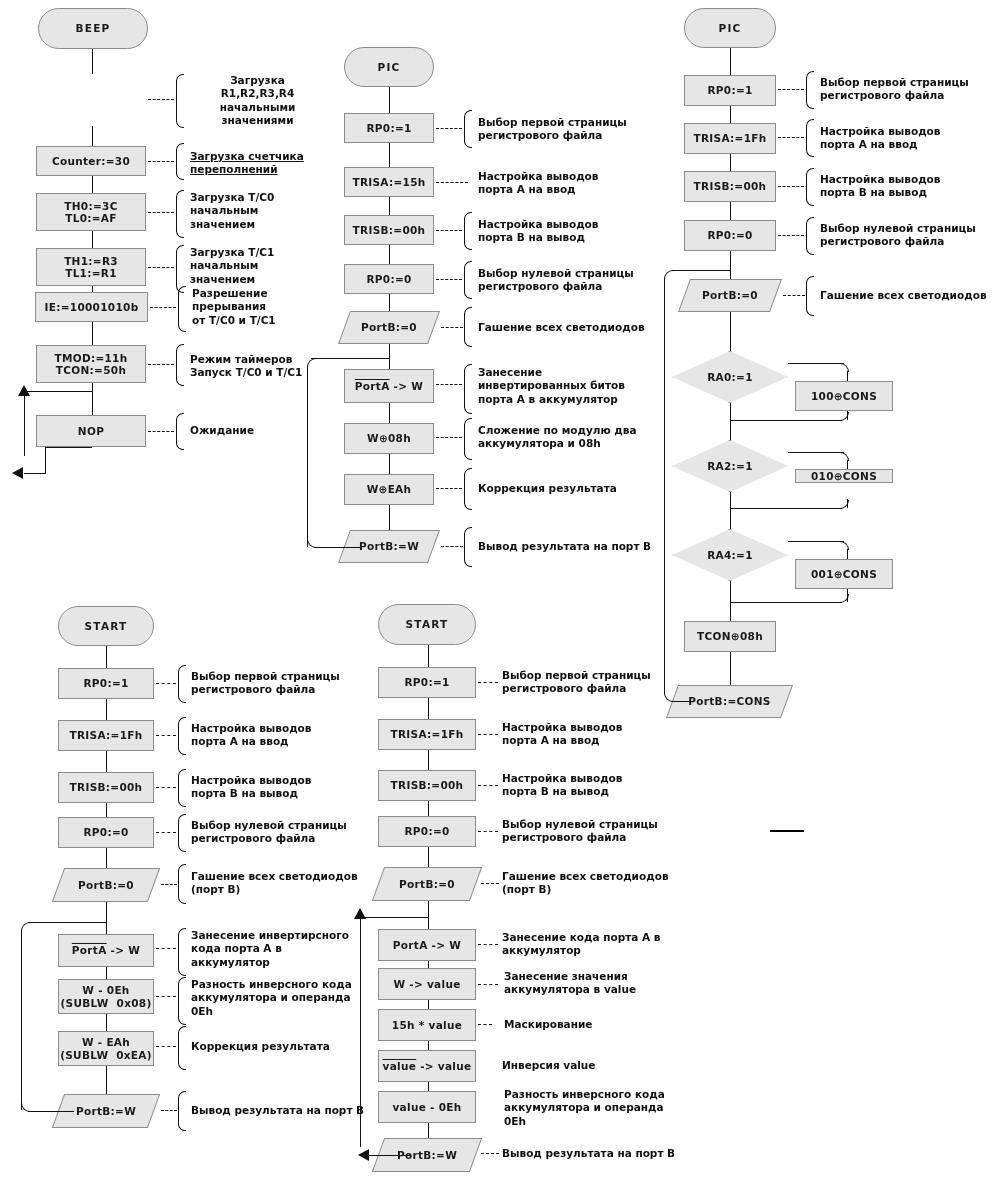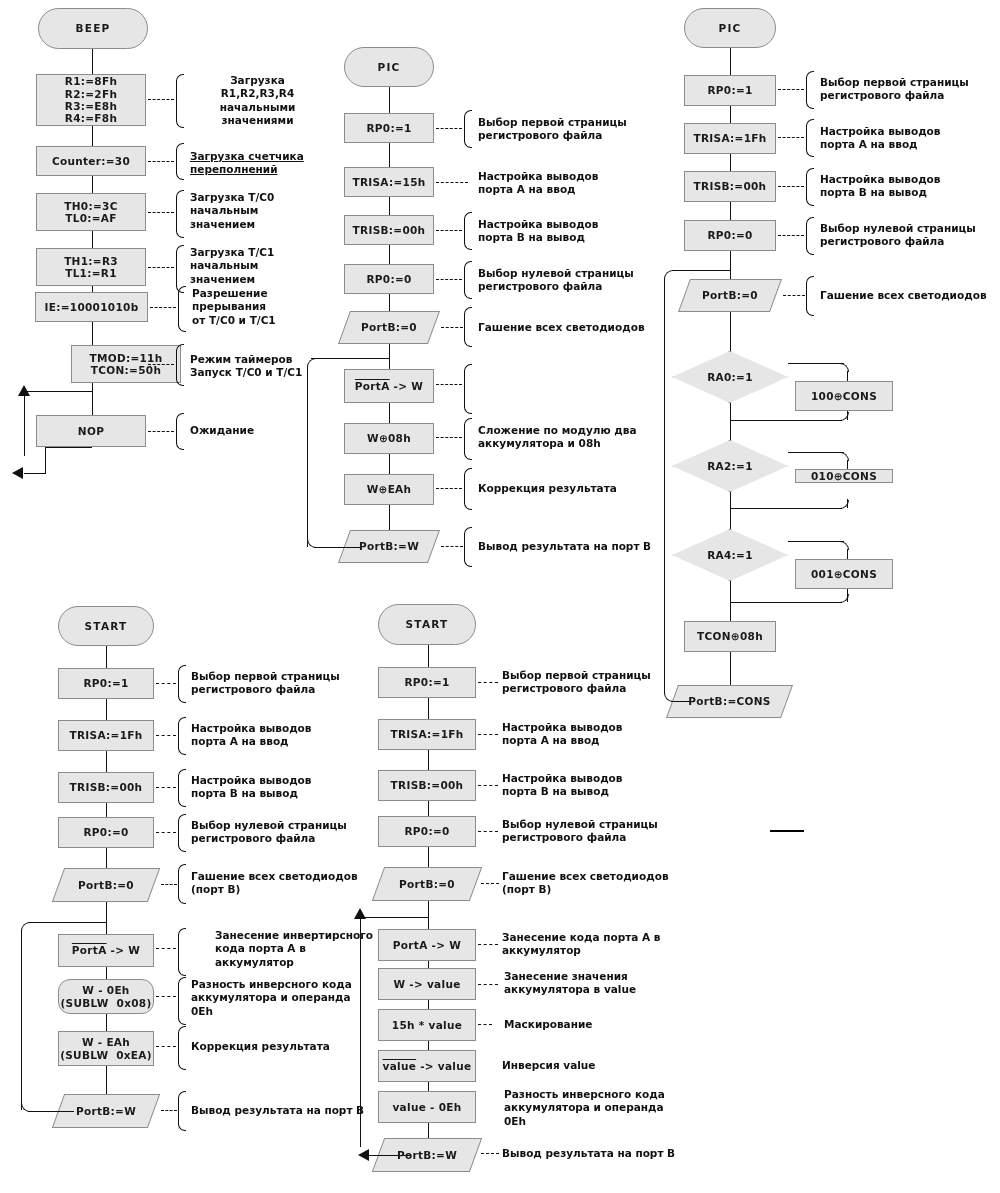--- a/index.html
+++ b/index.html
@@ -81,41 +81,37 @@
   .ovl{position:absolute;text-decoration:overline;}
 </style>
 </head>
 <body>
 
 <div id="canvas">
 
   <div class="node term" style="left:38px;top:8px;width:110px;height:41px;">BEEP</div>
 
   <div class="vline" style="left:92px;top:49px;height:25px;"></div>
-  <div class="node proc" style="left:36px;top:74px;width:110px;height:52px;">R1:=8Fh
-R2:=2Fh
-R3:=E8h
-R4:=F8h</div>
 
   <div class="vline" style="left:92px;top:126px;height:20px;"></div>
   <div class="node proc" style="left:36px;top:146px;width:110px;height:30px;">Counter:=30</div>
 
   <div class="vline" style="left:92px;top:176px;height:17px;"></div>
   <div class="node proc" style="left:36px;top:193px;width:110px;height:38px;">TH0:=3C
 TL0:=AF</div>
 
   <div class="vline" style="left:92px;top:231px;height:17px;"></div>
   <div class="node proc" style="left:36px;top:248px;width:110px;height:38px;">TH1:=R3
 TL1:=R1</div>
 
   <div class="vline" style="left:92px;top:286px;height:6px;"></div>
   <div class="node proc" style="left:35px;top:292px;width:113px;height:30px;">IE:=10001010b</div>
 
   <div class="vline" style="left:92px;top:322px;height:23px;"></div>
-  <div class="node proc" style="left:36px;top:345px;width:110px;height:38px;margin-left:35px;">TMOD:=11h
+  <div class="node proc" style="left:36px;top:345px;width:110px;height:38px;">TMOD:=11h
 TCON:=50h</div>
 
   <div class="vline" style="left:92px;top:383px;height:32px;"></div>
   <div class="node proc" style="left:36px;top:415px;width:110px;height:32px;">NOP</div>
 
   <div class="hline" style="left:24px;top:391px;width:68px;"></div>
   <div class="vline" style="left:24px;top:391px;height:65px;"></div>
   <div class="arrow-u" style="left:18px;top:385px;"></div>
 
   <div class="hline" style="left:45px;top:447px;width:47px;"></div>
@@ -247,20 +243,23 @@
   <div class="dash" style="left:441px;top:327px;width:22px;"></div>
   <div class="brace" style="left:464px;top:307px;height:40px;">
       <div class="mid"></div>
     </div>
   <div class="note" style="left:478px;top:321px;width:185px;">Гашение всех светодиодов</div>
 
   <div class="dash" style="left:436px;top:384px;width:26px;"></div>
   <div class="brace" style="left:464px;top:364px;height:50px;">
       <div class="mid"></div>
     </div>
+  <div class="note" style="left:478px;top:366px;width:185px;">Занесение
+инвертированных битов
+порта A в аккумулятор</div>
 
   <div class="dash" style="left:436px;top:437px;width:26px;"></div>
   <div class="brace" style="left:464px;top:418px;height:42px;">
       <div class="mid"></div>
     </div>
   <div class="note" style="left:478px;top:424px;width:195px;">Сложение по модулю два
 аккумулятора и 08h</div>
 
   <div class="dash" style="left:436px;top:488px;width:26px;"></div>
   <div class="brace" style="left:464px;top:468px;height:42px;">
@@ -402,21 +401,21 @@
     <div class="para-bg"></div>
     <div class="para-tx">PortB:=0</div>
   </div>
 
   <div class="vline" style="left:106px;top:902px;height:32px;"></div>
   <div class="node proc" style="left:58px;top:934px;width:96px;height:33px;">
     <span class="ovl" style="position:relative;"><span>PortA</span></span><span> -&gt; W</span>
   </div>
 
   <div class="vline" style="left:106px;top:967px;height:12px;"></div>
-  <div class="node proc" style="left:58px;top:979px;width:96px;height:35px;border-radius:12px;">W - 0Eh
+  <div class="node proc" style="left:58px;top:979px;width:96px;height:35px;">W - 0Eh
 (SUBLW  0x08)</div>
 
   <div class="vline" style="left:106px;top:1014px;height:17px;"></div>
   <div class="node proc" style="left:58px;top:1031px;width:96px;height:35px;">W - EAh
 (SUBLW  0xEA)</div>
 
   <div class="vline" style="left:106px;top:1066px;height:28px;"></div>
   <div class="node para" style="left:58px;top:1094px;width:96px;height:34px;">
     <div class="para-bg"></div>
     <div class="para-tx">PortB:=W</div>
@@ -460,21 +459,21 @@
   <div class="brace" style="left:178px;top:864px;height:40px;">
       <div class="mid"></div>
     </div>
   <div class="note" style="left:191px;top:870px;width:170px;">Гашение всех светодиодов
 (порт B)</div>
 
   <div class="dash" style="left:156px;top:948px;width:20px;"></div>
   <div class="brace" style="left:178px;top:928px;height:48px;">
       <div class="mid"></div>
     </div>
-  <div class="note" style="left:191px;top:929px;width:175px;margin-left:24px;">Занесение инвертирсного
+  <div class="note" style="left:191px;top:929px;width:175px;">Занесение инвертирсного
 кода порта A в
 аккумулятор</div>
 
   <div class="dash" style="left:156px;top:996px;width:20px;"></div>
   <div class="brace" style="left:178px;top:977px;height:48px;">
       <div class="mid"></div>
     </div>
   <div class="note" style="left:191px;top:978px;width:175px;">Разность инверсного кода
 аккумулятора и операнда
 0Eh</div>

